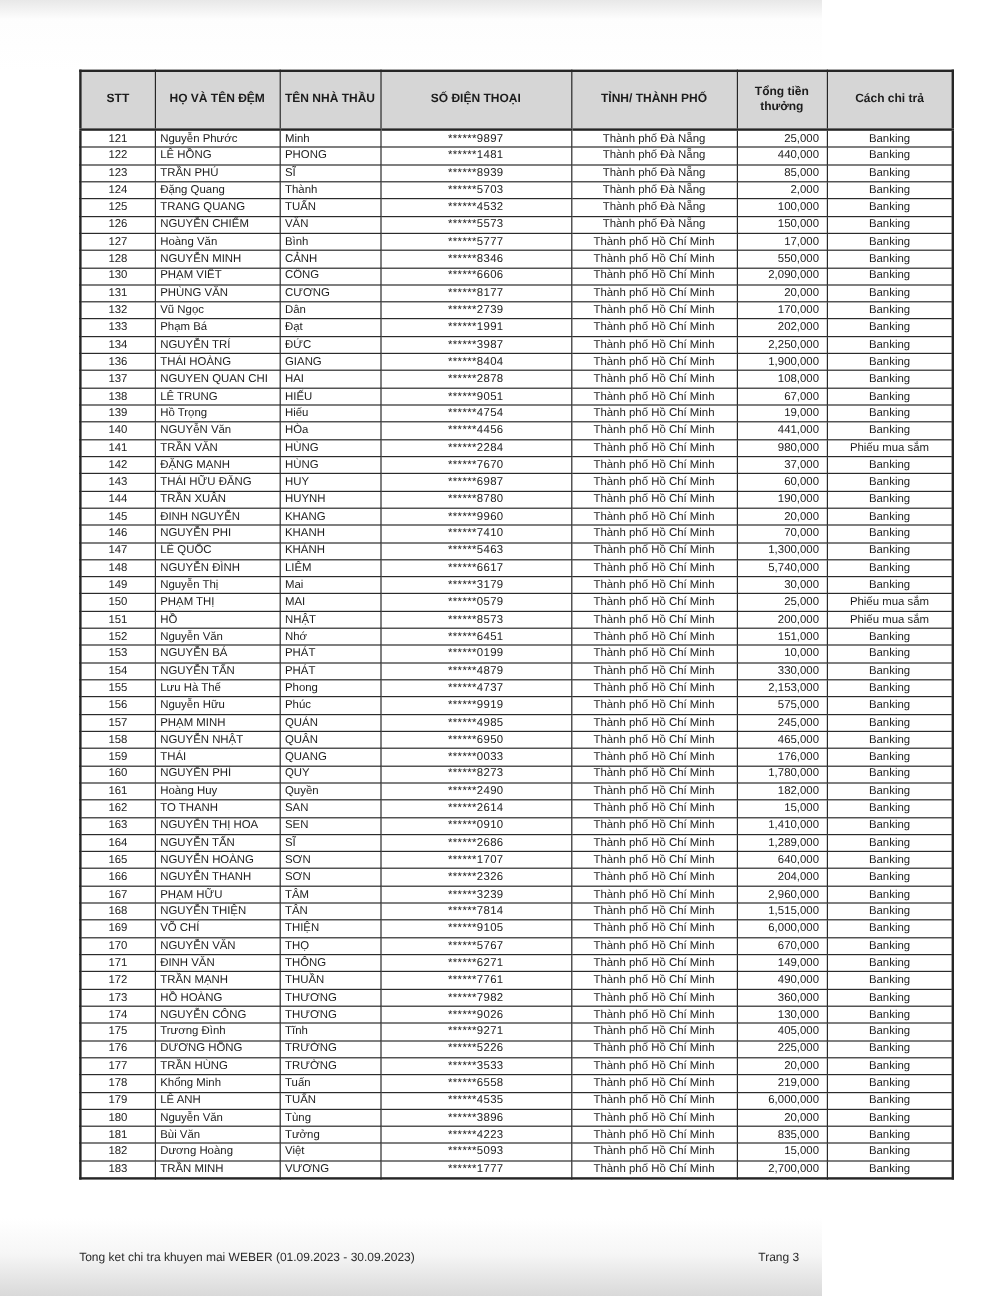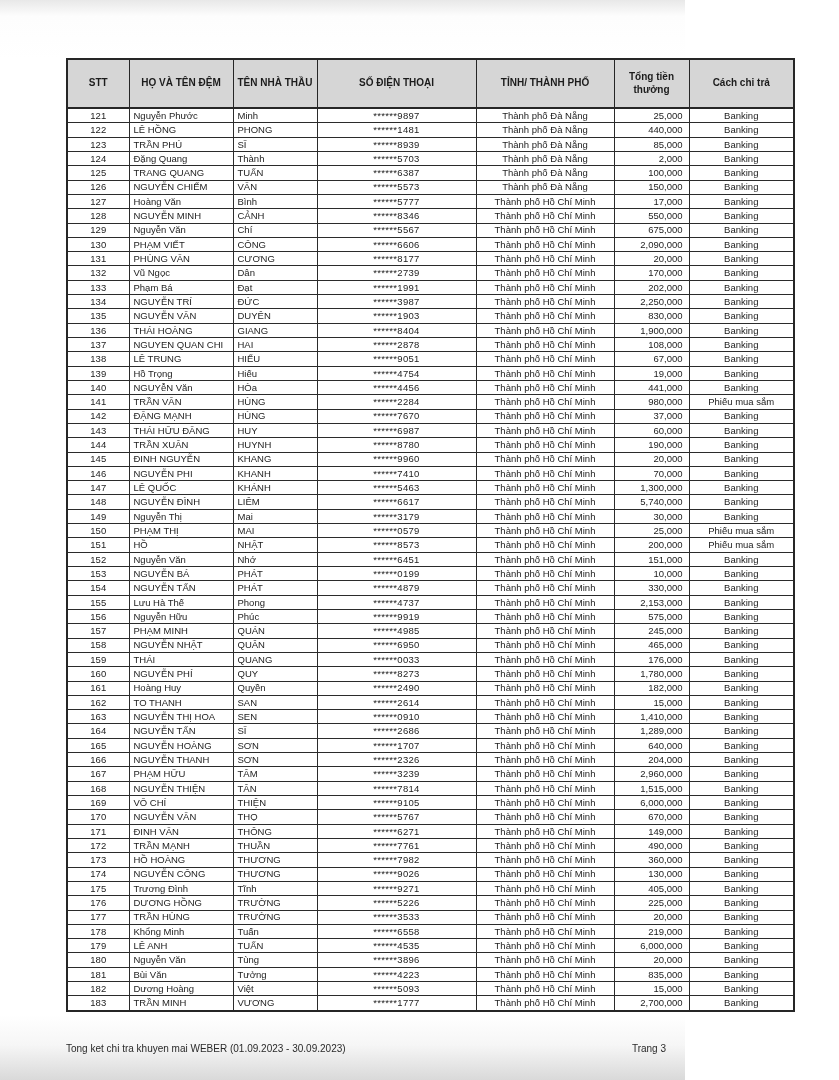--- a/index.html
+++ b/index.html
@@ -114,21 +114,21 @@
           <td>Thành</td>
           <td>******5703</td>
           <td>Thành phố Đà Nẵng</td>
           <td>2,000</td>
           <td>Banking</td>
         </tr>
         <tr>
           <td>125</td>
           <td>TRANG QUANG</td>
           <td>TUẤN</td>
-          <td>******6387</td>
+          <td>******4532</td>
           <td>Thành phố Đà Nẵng</td>
           <td>100,000</td>
           <td>Banking</td>
         </tr>
         <tr>
           <td>126</td>
           <td>NGUYỄN CHIẾM</td>
           <td>VĂN</td>
           <td>******5573</td>
           <td>Thành phố Đà Nẵng</td>
@@ -147,29 +147,20 @@
         <tr>
           <td>128</td>
           <td>NGUYỄN MINH</td>
           <td>CẢNH</td>
           <td>******8346</td>
           <td>Thành phố Hồ Chí Minh</td>
           <td>550,000</td>
           <td>Banking</td>
         </tr>
         <tr>
-          <td>129</td>
-          <td>Nguyễn Văn</td>
-          <td>Chí</td>
-          <td>******5567</td>
-          <td>Thành phố Hồ Chí Minh</td>
-          <td>675,000</td>
-          <td>Banking</td>
-        </tr>
-        <tr>
           <td>130</td>
           <td>PHẠM VIẾT</td>
           <td>CÔNG</td>
           <td>******6606</td>
           <td>Thành phố Hồ Chí Minh</td>
           <td>2,090,000</td>
           <td>Banking</td>
         </tr>
         <tr>
           <td>131</td>
@@ -198,29 +189,20 @@
           <td>202,000</td>
           <td>Banking</td>
         </tr>
         <tr>
           <td>134</td>
           <td>NGUYỄN TRÍ</td>
           <td>ĐỨC</td>
           <td>******3987</td>
           <td>Thành phố Hồ Chí Minh</td>
           <td>2,250,000</td>
-          <td>Banking</td>
-        </tr>
-        <tr>
-          <td>135</td>
-          <td>NGUYỄN VĂN</td>
-          <td>DUYÊN</td>
-          <td>******1903</td>
-          <td>Thành phố Hồ Chí Minh</td>
-          <td>830,000</td>
           <td>Banking</td>
         </tr>
         <tr>
           <td>136</td>
           <td>THÁI HOÀNG</td>
           <td>GIANG</td>
           <td>******8404</td>
           <td>Thành phố Hồ Chí Minh</td>
           <td>1,900,000</td>
           <td>Banking</td>

